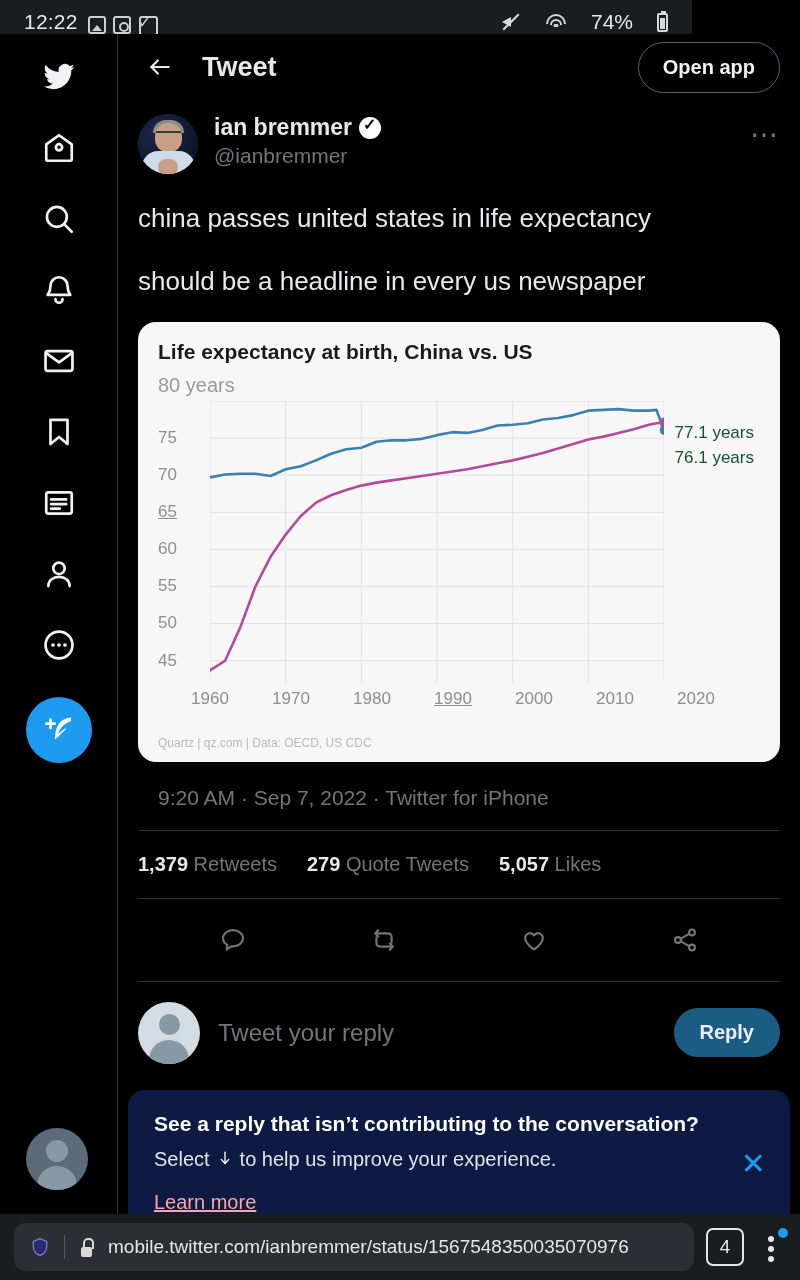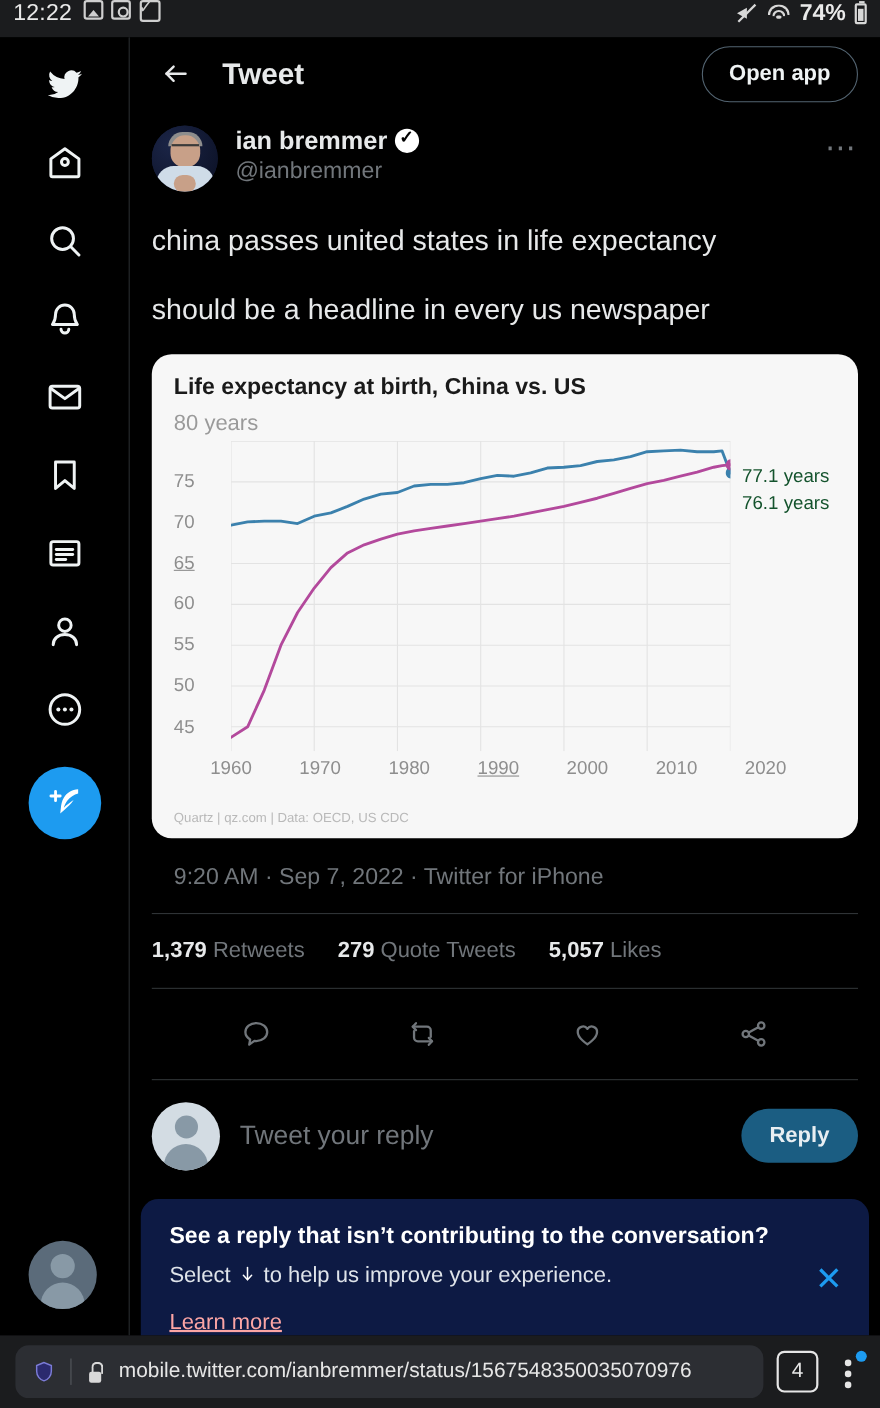--- a/index.html
+++ b/index.html
@@ -1,33 +1,33 @@
 <!DOCTYPE html>
 <html><head>
 <meta charset="utf-8">
 <style>
   * { margin:0; padding:0; box-sizing:border-box; }
   html,body { width:800px; height:1280px; background:#000; overflow:hidden; }
   body { font-family:"Liberation Sans", sans-serif; color:#e7e9ea; }
 
   
-  .statusbar{ position:absolute; top:0; left:0; width:800px; height:34px;
-    background:#1b1c1e; display:flex; align-items:flex-start; padding:0 12px; }
+  .statusbar{ position:absolute; top:0; left:0; width:692px; height:34px;
+    background:#1b1c1e; display:flex; align-items:flex-end; padding:0 24px; }
   .sb-time{ font-size:21px; color:#e9e9e9; letter-spacing:.2px; margin-right:10px; }
   .sb-ic{ width:18px; height:18px; margin-right:7px; display:inline-block; position:relative;
     border:2px solid #cfcfcf; border-radius:3px; }
   .sb-ic.img::after{ content:""; position:absolute; left:2px; bottom:1px; width:0;height:0;
     border-left:5px solid transparent;border-right:5px solid transparent;border-bottom:6px solid #cfcfcf;}
   .sb-ic.cam::after{ content:""; position:absolute; left:4px; top:4px; width:6px;height:6px;
     border:2px solid #cfcfcf; border-radius:50%;}
   .sb-ic.chk{ border:none; }
   .sb-ic.chk::after{ content:"\2713"; position:absolute; left:0; top:-4px; font-size:17px; color:#cfcfcf;}
   .sb-ic.chk::before{ content:""; position:absolute; left:1px; top:0px; width:15px;height:16px;
     border:2px solid #cfcfcf; border-radius:3px; }
-  .sb-right{ margin-left:auto; display:flex; align-items:center; gap:8px;font-weight:bold; }
+  .sb-right{ margin-left:auto; display:flex; align-items:center; gap:24px; }
   .sb-bat{ font-size:21px; color:#e9e9e9; }
   .mute-ic{ width:20px;height:20px;position:relative;}
   .mute-ic::before{content:"";position:absolute;left:1px;top:5px;width:0;height:0;
     border-top:5px solid transparent;border-bottom:5px solid transparent;border-right:9px solid #d8d8d8;}
   .mute-ic::after{content:"";position:absolute;left:-1px;top:9px;width:22px;height:2px;
     background:#d8d8d8;transform:rotate(-45deg);}
   .wifi-ic{ width:22px;height:18px;position:relative;}
   .wifi-ic span{position:absolute;left:50%;transform:translateX(-50%);
     border:2px solid #d8d8d8;border-bottom:none;border-radius:18px 18px 0 0;}
   .wifi-ic .w1{width:20px;height:10px;top:1px;}

